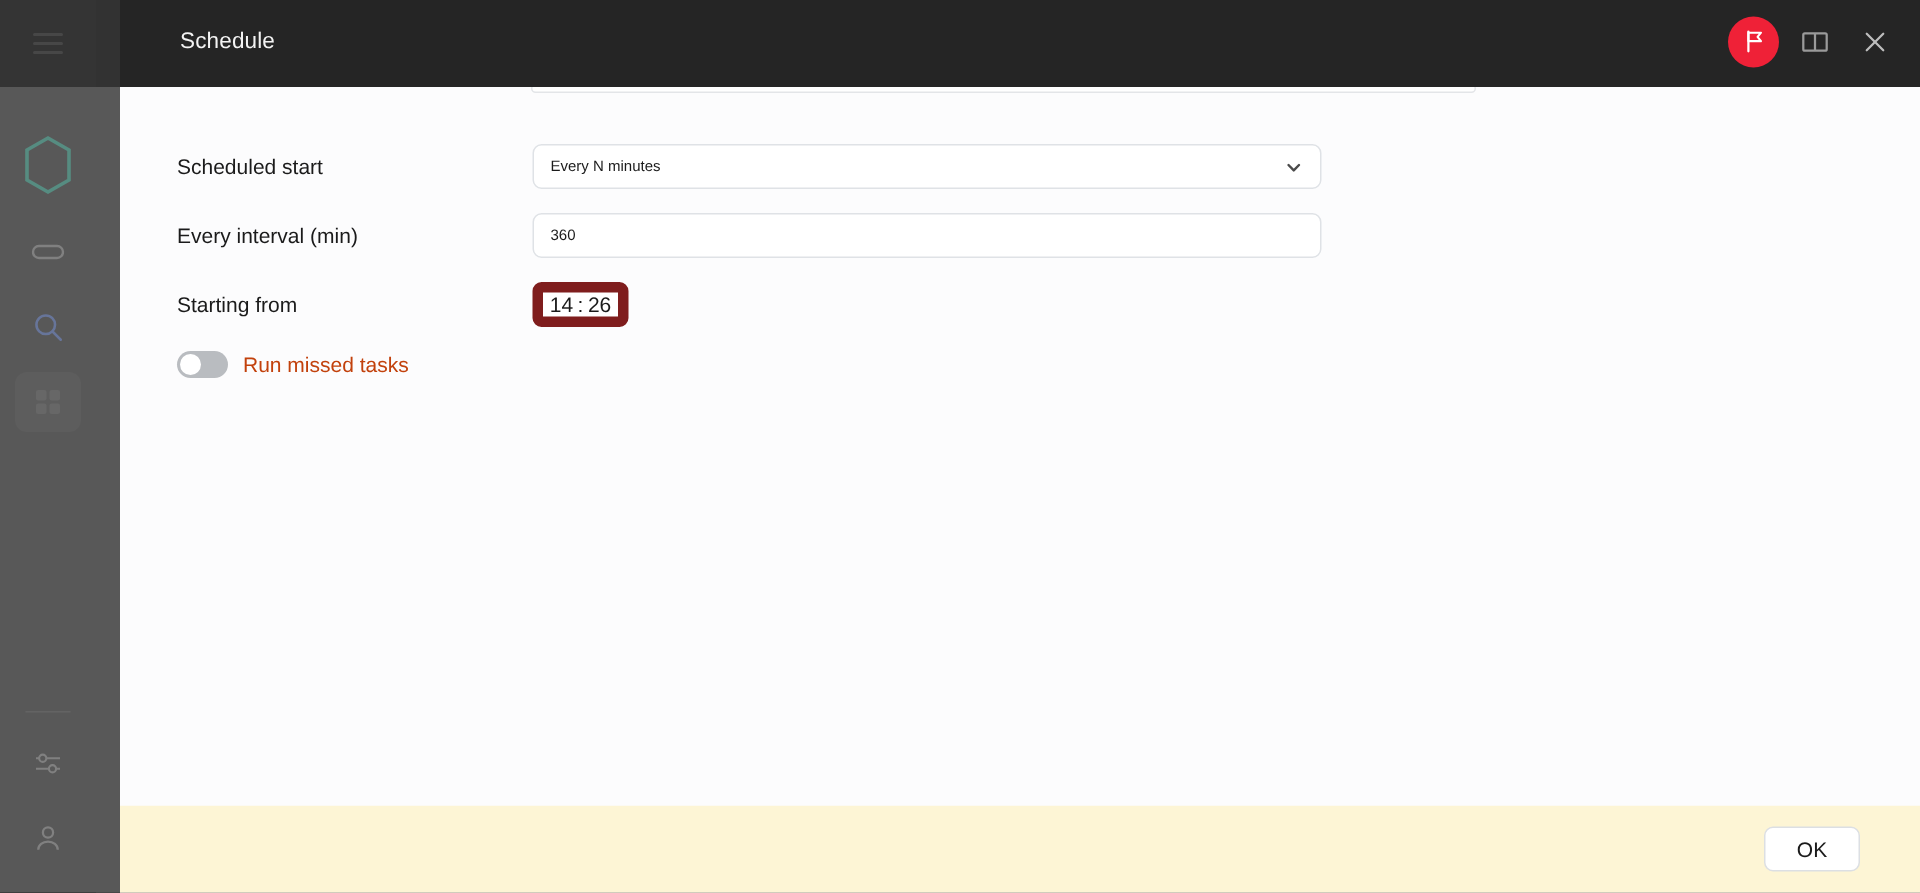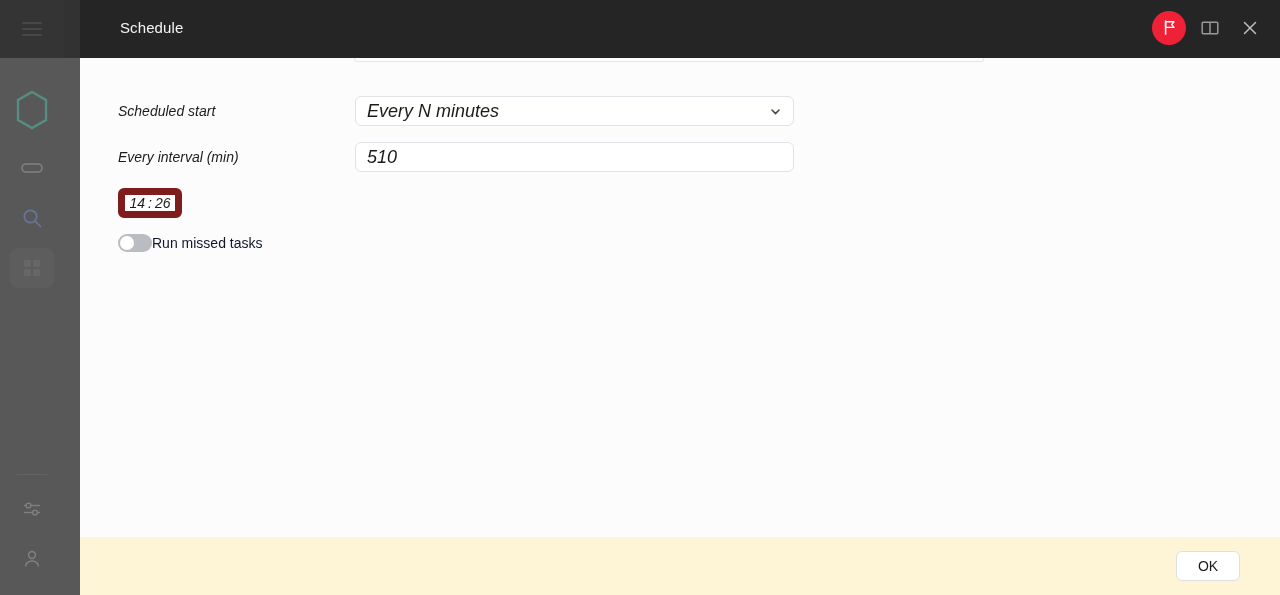--- a/index.html
+++ b/index.html
@@ -59,26 +59,26 @@
     color:#9a9a9a; cursor:pointer;
   }
 
   .modal-body { flex:1 1 auto; position:relative; overflow:hidden; background:#fcfcfd;}
   .clip-row {
     position:absolute; top:-2px; left: 274px; width: 630px; height: 6px;
     border:1px solid #e3e5e8; border-radius:6px; background:#fff;
   }
 
   .form { padding: 38px 0 0 38px; }
-  .row { display:flex; align-items:center; min-height: 30px; margin-bottom: 16px; font-style: italic; }
+  .row { display:flex; align-items:center; min-height: 30px; margin-bottom: 16px; }
   .lbl { width: 237px; flex: 0 0 237px; font-size:14px; color:#1b1b1b; }
 
   .select, .text-input {
-    width: 439px; height: 30px; border:1px solid #dfe2e6; border-radius:6px;
-    background:#fff; font-size:18px; color:#1b1b1b;
+    width: 526px; height: 30px; border:1px solid #dfe2e6; border-radius:6px;
+    background:#fff; font-size:10px; color:#1b1b1b;
     display:flex; align-items:center; padding: 0 11px; cursor:pointer;
   }
   .select .chev { margin-left:auto; color:#4b4b4b; display:flex; }
   .text-input { cursor:text; }
 
   .time-input {
     width: 64px; height: 30px; border:7px solid #7f1d1d; border-radius:6px;
     background:#fff; font-size:14px; color:#1b1b1b;
     display:flex; align-items:center; justify-content:center; gap:3px; cursor:text;
   }
@@ -86,21 +86,21 @@
 
   .toggle-row { display:flex; align-items:center; margin-top: 10px; }
   .toggle {
     width: 34px; height: 18px; border-radius: 9px; background:#b9bcc0;
     position:relative; cursor:pointer; flex:0 0 34px;
   }
   .toggle .knob {
     position:absolute; top:2px; left:2px; width:14px; height:14px;
     border-radius:50%; background:#fff;
   }
-  .toggle-label { font-size:14px; color:#0f172a; }
+  .toggle-label { margin-left: 10px; font-size:14px; color:#c2410c; }
 
   .modal-footer {
     flex: 0 0 58px; background:#fdf5d5; display:flex; align-items:center;
     justify-content:flex-end; padding-right: 40px;
   }
   .ok-btn {
     min-width: 64px; height: 30px; padding: 0 8px;
     border:1px solid #dcdfe3; border-radius:6px; background:#fff;
     font-size:14px; color:#1b1b1b; display:flex; align-items:center; justify-content:center;
     cursor:pointer; font-family:"Liberation Sans", sans-serif;
@@ -213,24 +213,25 @@
             <span class="chev">
               <svg width="13" height="13" viewBox="0 0 13 13" aria-hidden="true">
                 <path d="M3 5 L6.5 8.6 L10 5" stroke="#4b4b4b" stroke-width="1.6" fill="none" stroke-linecap="round" stroke-linejoin="round"></path>
               </svg>
             </span>
           </div>
         </div>
 
         <div class="row">
           <div class="lbl">Every interval (min)</div>
-          <div class="text-input" placeholder="">510</div>
+          <div class="text-input" placeholder="">360</div>
         </div>
 
         <div class="row">
+          <div class="lbl">Starting from</div>
           <div class="time-input">
             <span>14</span>
             <span class="sep">:</span>
             <span>26</span>
           </div>
         </div>
 
         <div class="toggle-row">
           <div class="toggle">
             <div class="knob"></div>

